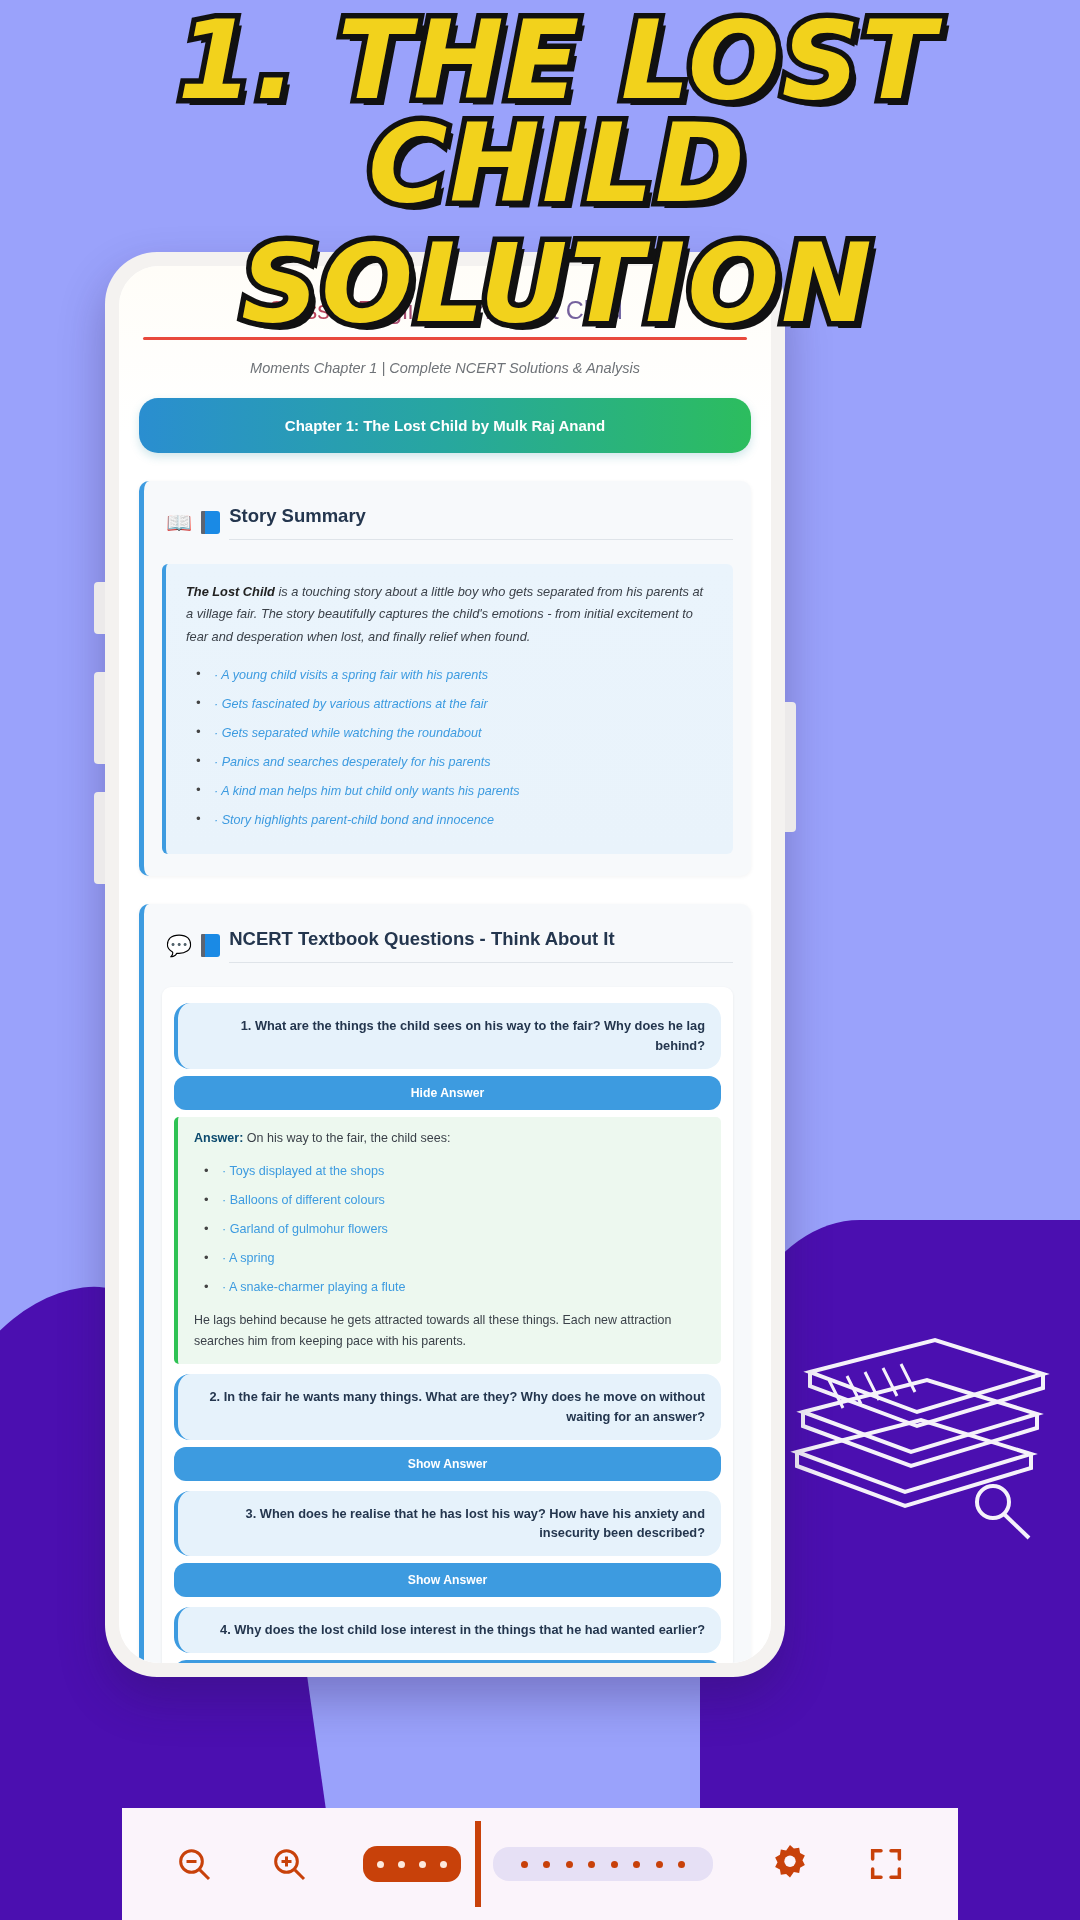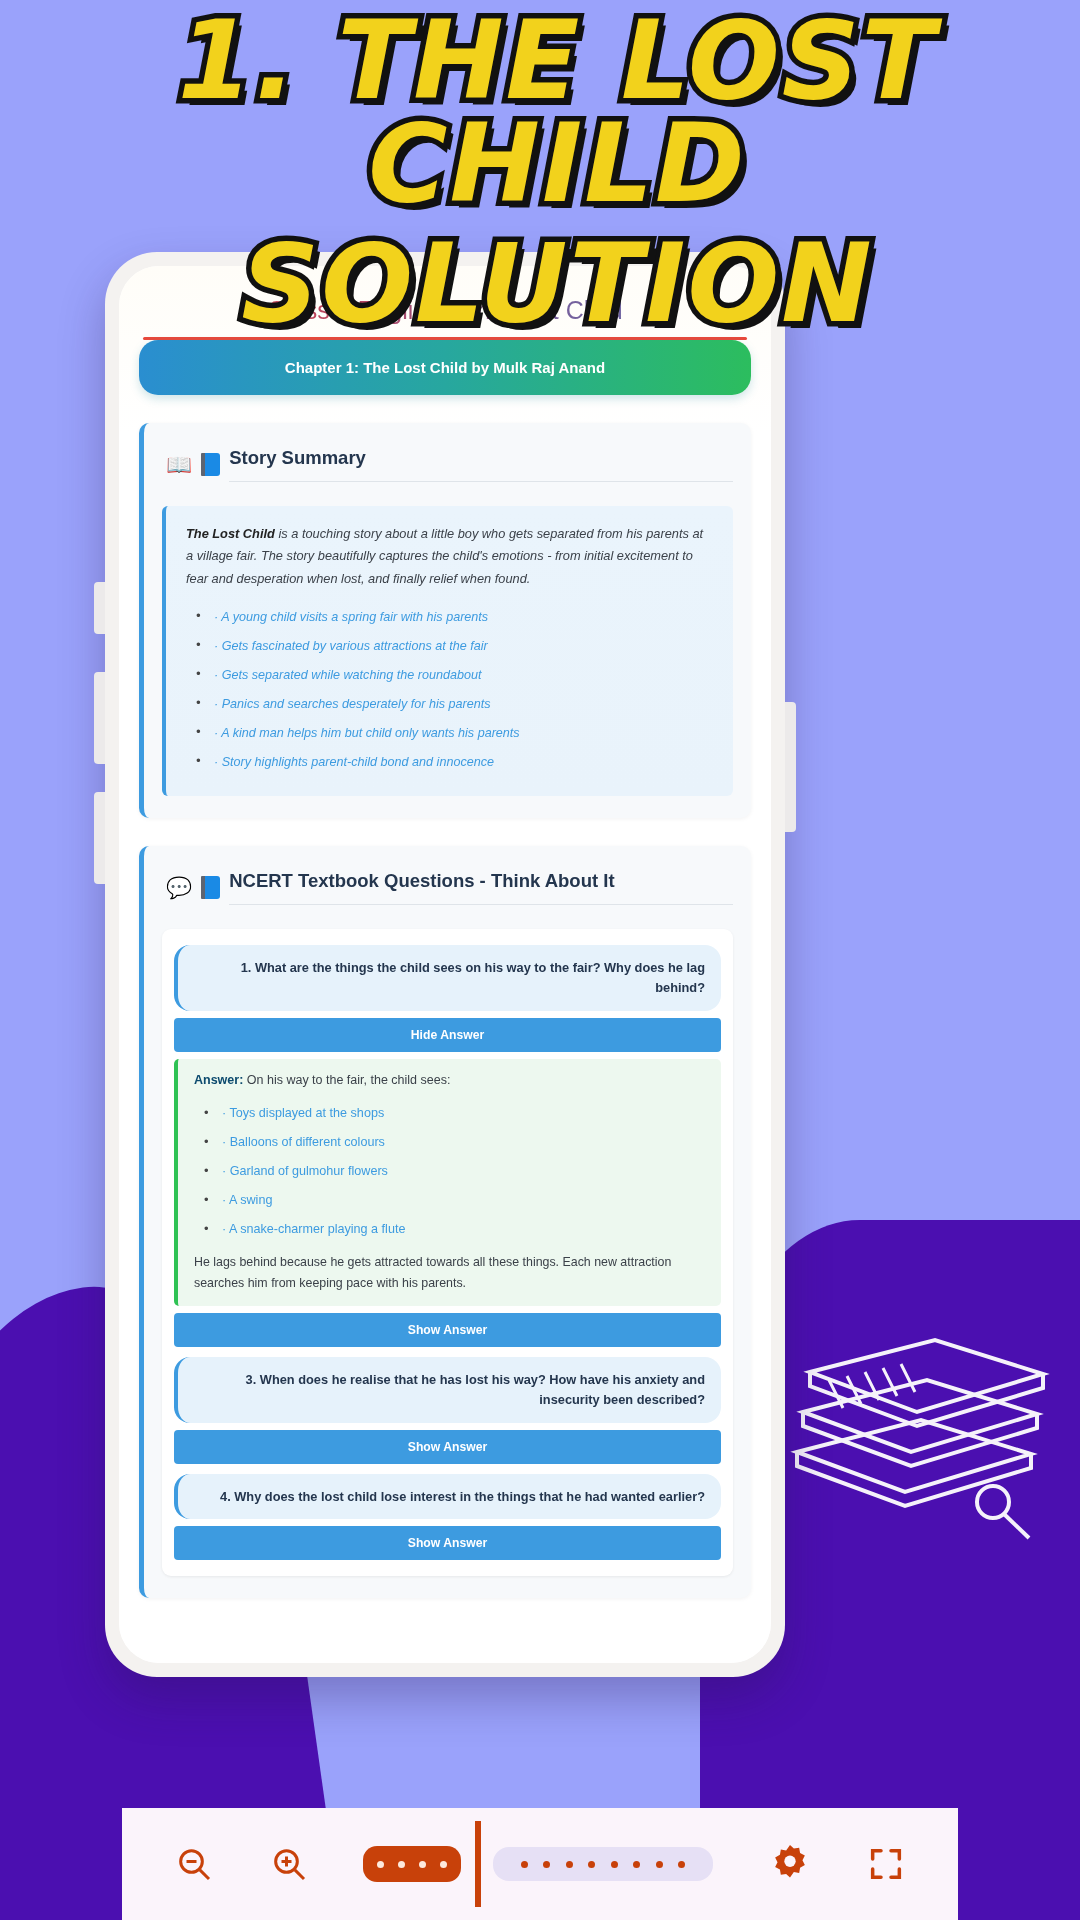--- a/index.html
+++ b/index.html
@@ -219,21 +219,21 @@
     margin-top: 10px;
     text-align: right;
   }
   .question:first-child { margin-top: 0; }
   .answer-toggle {
     display: block;
     width: 100%;
     background: #3d9be0;
     color: #fff;
     border: none;
-    border-radius: 4px;
+    border-radius: 12px;
     padding: 10px 0;
     margin-top: 7px;
     font-size: 12.2px;
     font-weight: bold;
     font-family: "Liberation Sans", sans-serif;
     cursor: pointer;
   }
   .answer-box {
     margin-top: 7px;
     background: #edf8ef;
@@ -311,20 +311,21 @@
   <div class="phone-side-btn" id="phone-btn-1"></div>
   <div class="phone-side-btn" id="phone-btn-2"></div>
   <div class="phone-side-btn" id="phone-btn-3"></div>
   <div id="phone-btn-right"></div>
 
   <div id="phone-screen">
     <div id="page-scroll">
 
       <div id="doc-title">Class 9 English - The Lost Child</div>
       <div id="doc-title-rule"></div>
+      <div id="doc-subtitle">Moments Chapter 1 | Complete NCERT Solutions &amp; Analysis</div>
 
       <div id="chapter-banner">Chapter 1: The Lost Child by Mulk Raj Anand</div>
 
       <div class="section-card">
         <div class="section-head">
           <span class="emoji-ico">📖</span>
           <span class="blue-book"></span>
           <span class="section-title">Story Summary</span>
         </div>
 
@@ -355,26 +356,27 @@
           <div class="question">1. What are the things the child sees on his way to the fair? Why does he lag behind?</div>
           <button class="answer-toggle">Hide Answer</button>
           <div class="answer-box">
             <div class="answer-lead">
               <span class="lbl">Answer:</span><span> On his way to the fair, the child sees:</span>
             </div>
             <ul class="bullet-list">
               <li><span class="b-dot">· Toys displayed at the shops</span></li>
               <li><span class="b-dot">· Balloons of different colours</span></li>
               <li><span class="b-dot">· Garland of gulmohur flowers</span></li>
-              <li><span class="b-dot">· A swing</span></li>
+              <li><span class="b-dot">· A spring</span></li>
               <li><span class="b-dot">· A snake-charmer playing a flute</span></li>
             </ul>
             <div class="answer-tail">He lags behind because he gets attracted towards all these things. Each new attraction searches him from keeping pace with his parents.</div>
           </div>
 
+          <div class="question">2. In the fair he wants many things. What are they? Why does he move on without waiting for an answer?</div>
           <button class="answer-toggle">Show Answer</button>
 
           <div class="question">3. When does he realise that he has lost his way? How have his anxiety and insecurity been described?</div>
           <button class="answer-toggle">Show Answer</button>
 
           <div class="question">4. Why does the lost child lose interest in the things that he had wanted earlier?</div>
           <button class="answer-toggle">Show Answer</button>
 
         </div>
       </div>

